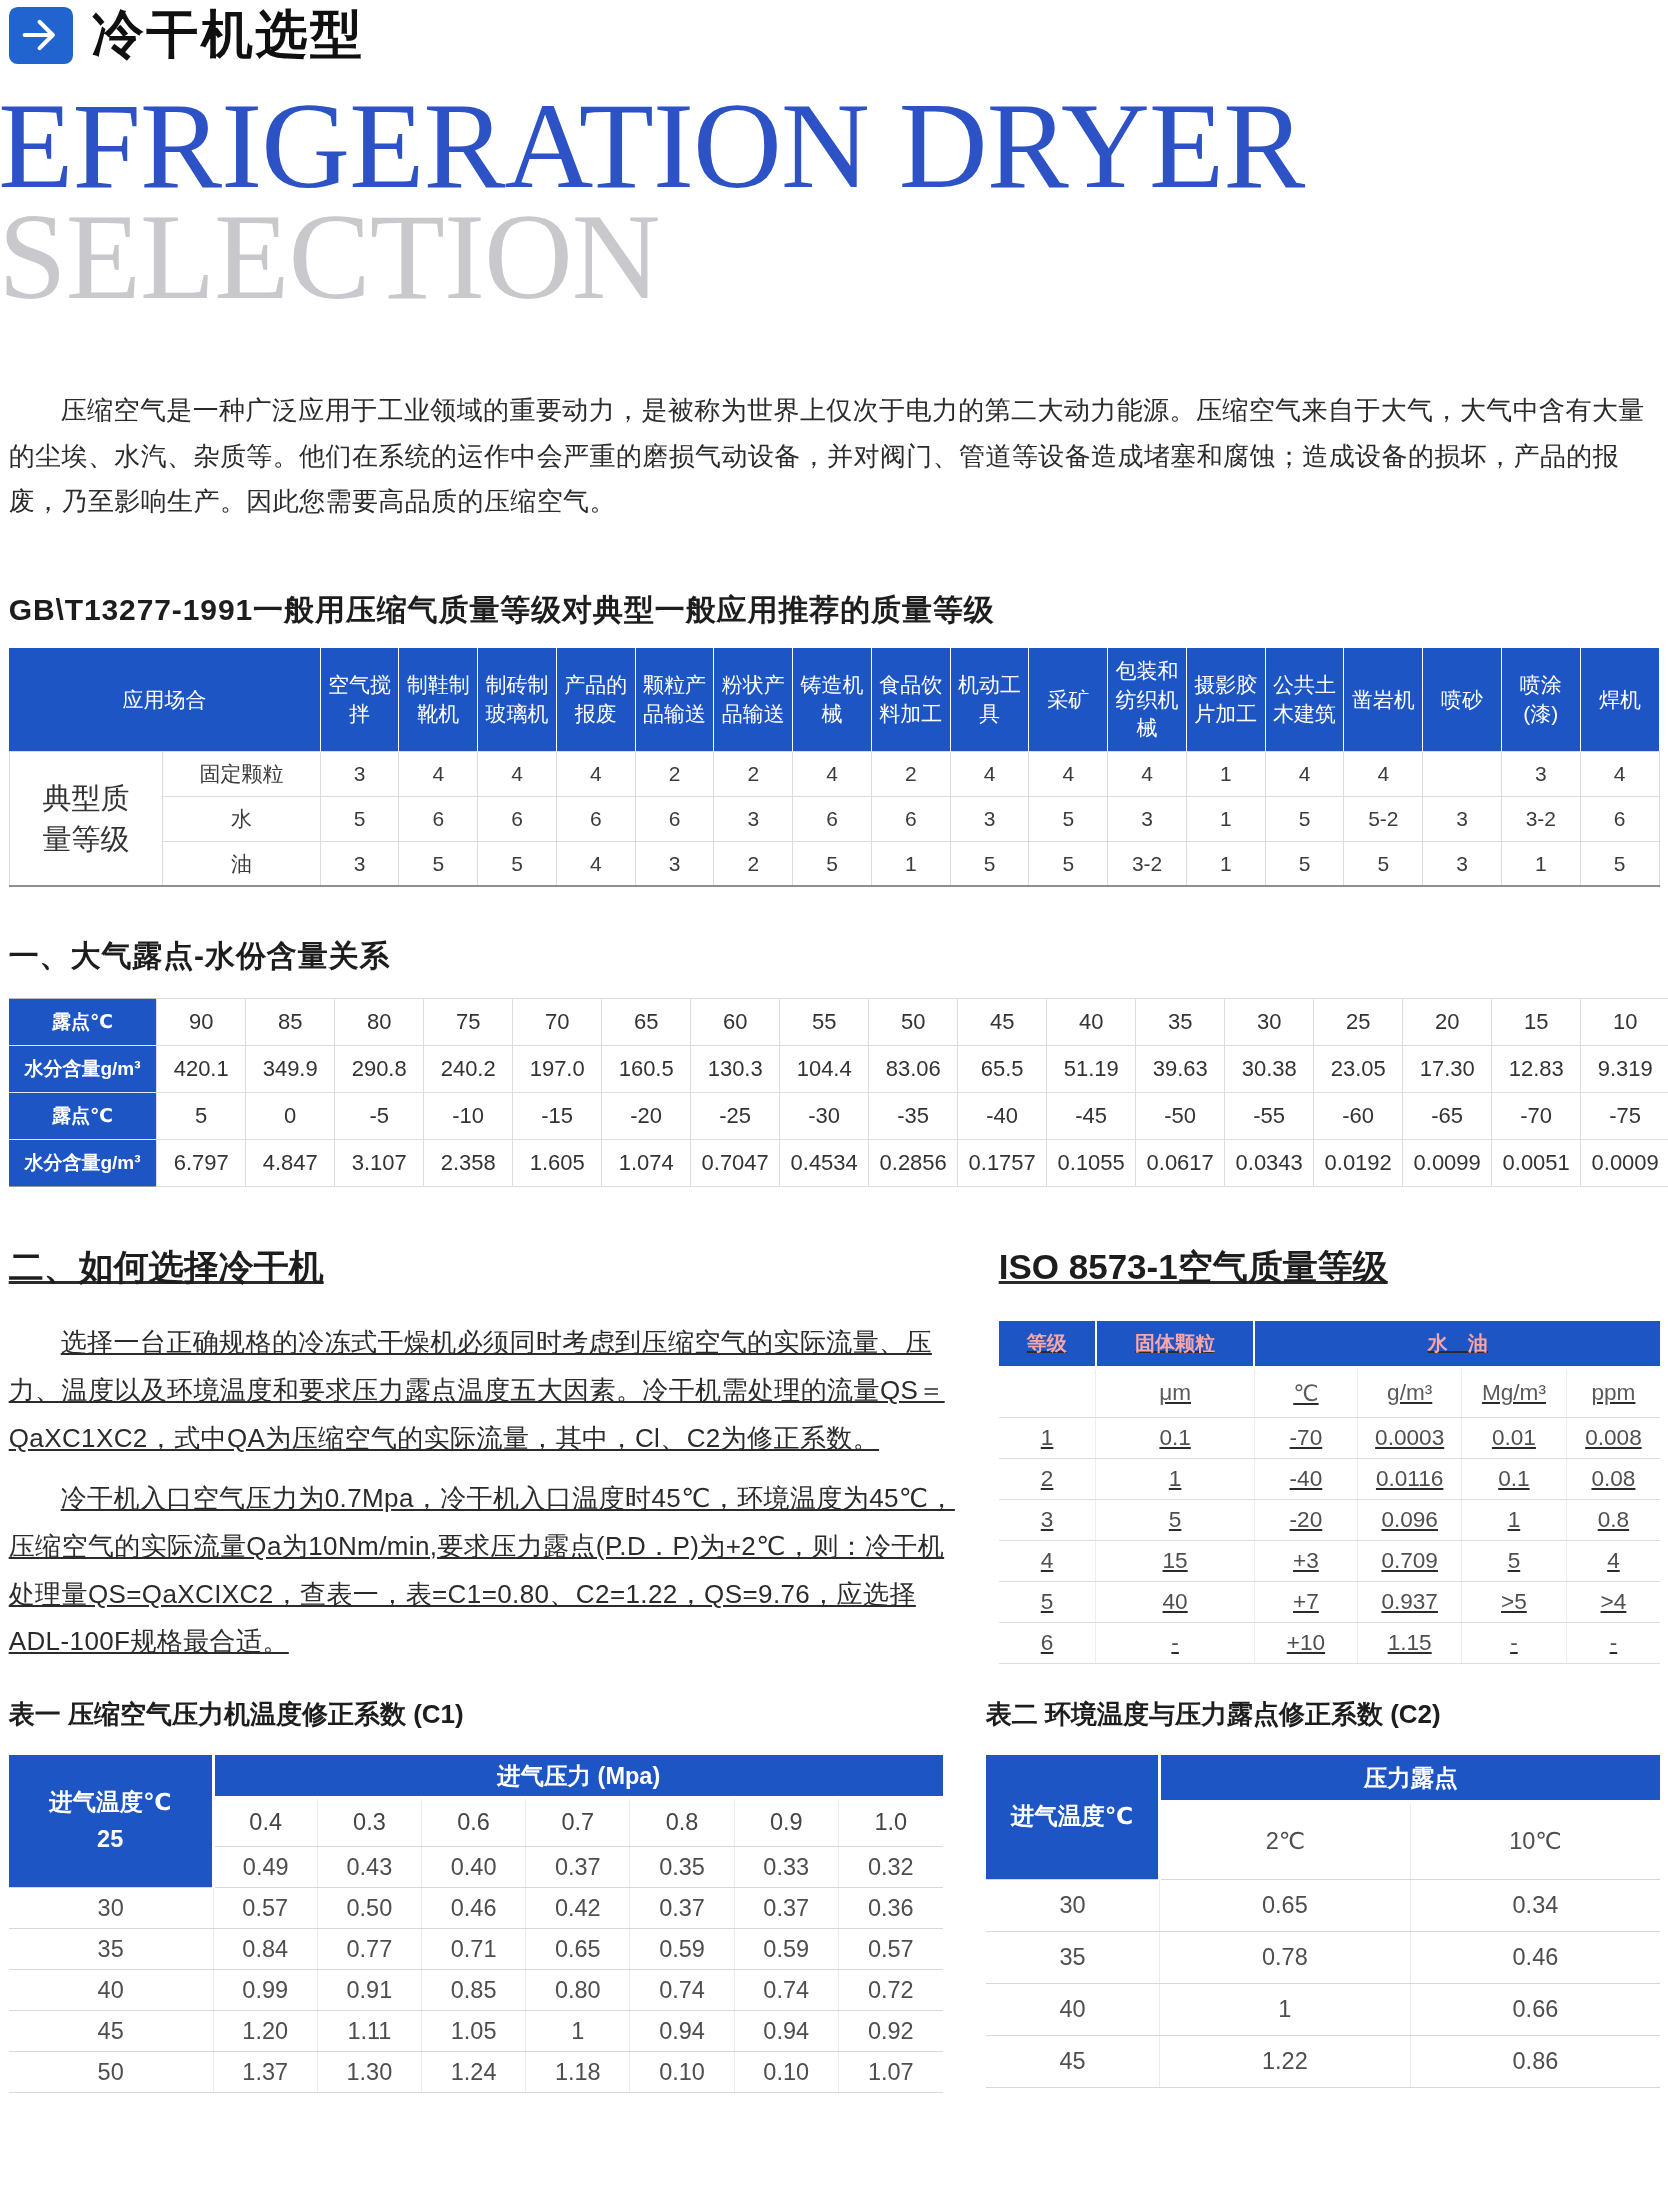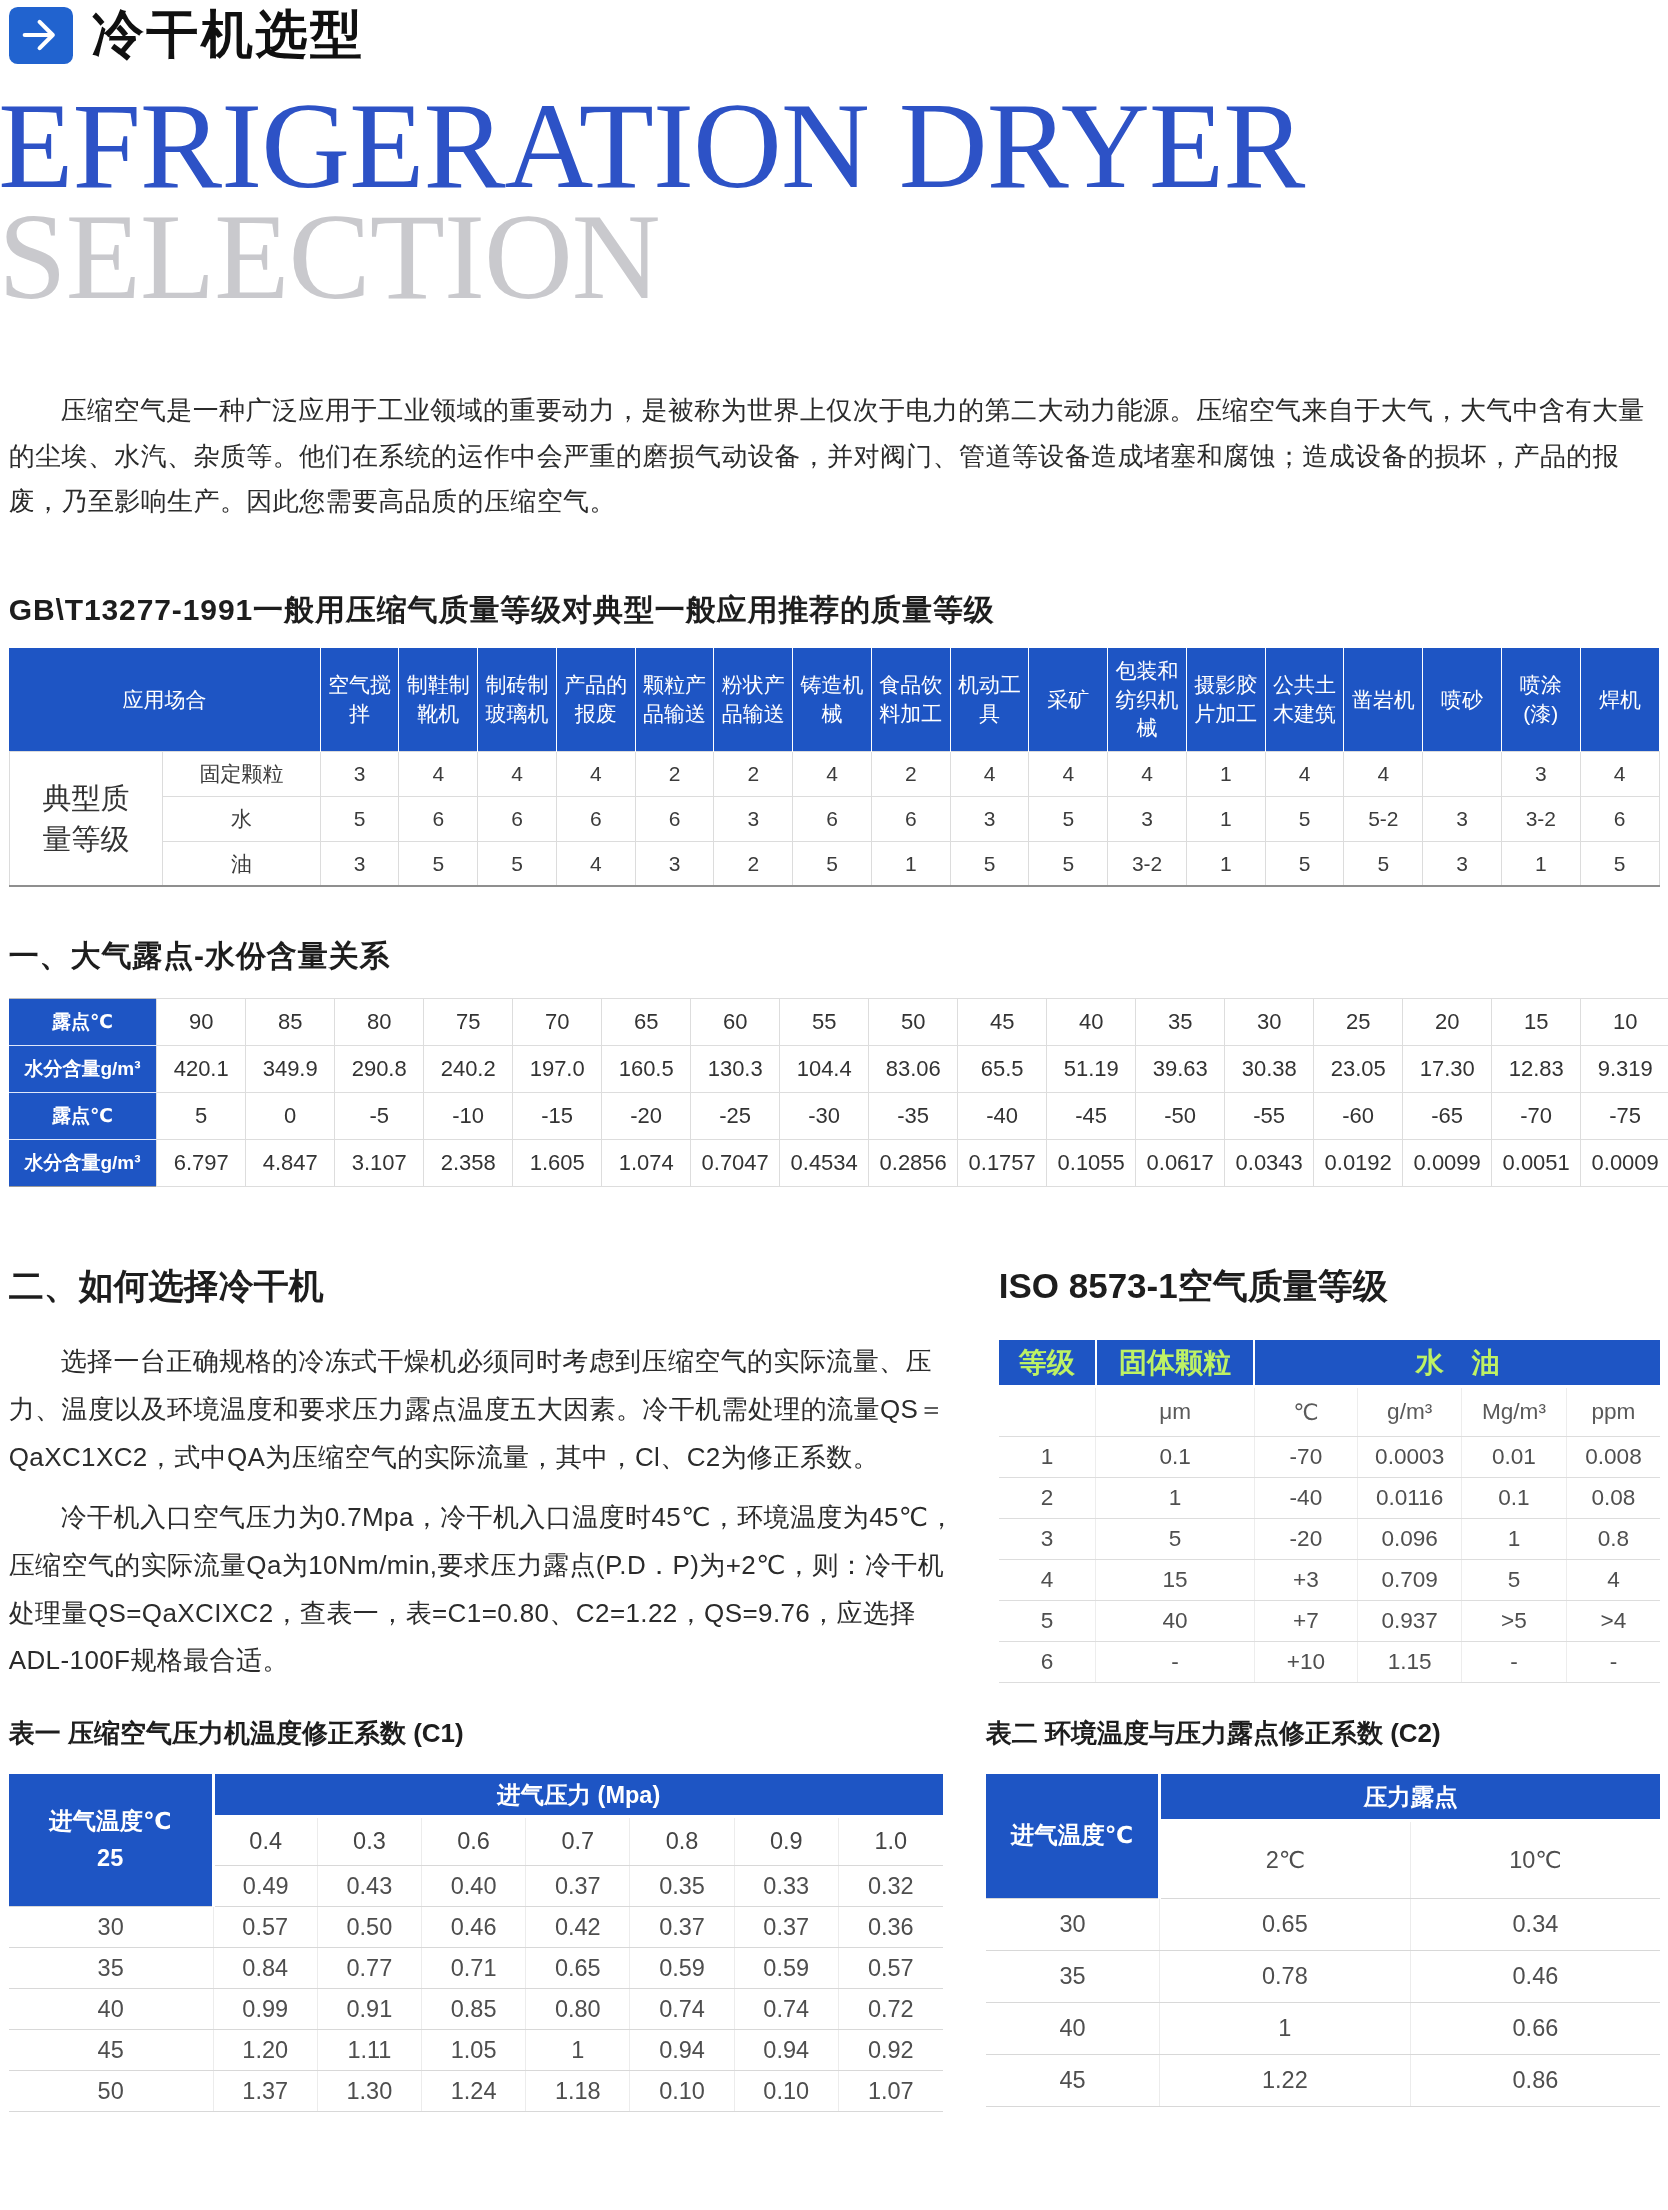--- a/index.html
+++ b/index.html
@@ -41,32 +41,32 @@
 
   
   .s1-head{margin-top:49px;}
   .dew{margin-top:21px; width:1651px; border-top:1.7px solid #bdbdbd; border-bottom:1.7px solid #9a9a9a;}
   .dew td{border:0.9px solid #ddd; height:47px; font-size:22px; color:#333; background:#fff;}
   .dew td.lab{background:var(--accent); color:#fff; font-weight:600; font-size:19px;
               border:none; border-bottom:1.7px solid #dfe7fa;}
   .dew tr:last-child td.lab{border-bottom:none;}
 
   
-  .mid{display:flex; gap:43px; margin-top:76px;}
+  .mid{display:flex; gap:43px; margin-top:57px;text-decoration:underline;}
   .mid-left{width:947px; flex:none;}
   .mid-right{flex:1;}
   .h2x{font-size:35px; font-weight:600; color:#1d1d1d;}
   .para{font-size:26px; line-height:1.84; text-indent:2em; color:var(--text); letter-spacing:0.4px;}
   .p1{margin-top:28px;}
   .p2{margin-top:14px;}
   .p3{margin-top:12px;}
 
   
   .iso{margin-top:29.5px; width:100%; border-bottom:1.7px solid #8f8f8f;}
-  .iso th{background:var(--accent); color:#bef264; font-size:28px; font-weight:600;
+  .iso th{background:var(--accent); color:#fca5a5; font-size:20px; font-weight:600;
           height:47px; border-right:2.6px solid #fff; border-bottom:3.5px solid #fff;}
   .iso th:last-child{border-right:none;}
   .iso td{height:41px; font-size:22.6px; color:#4f4f4f;
           border-bottom:0.9px solid #ddd; border-right:0.9px solid #ededed;}
   .iso td:last-child{border-right:none;}
   .iso tr.units td{height:50px; color:#5a5a5a;}
 
   
   .bottom{display:flex; gap:43px; margin-top:31px;}
   .bot-left{width:934px; flex:none;}

